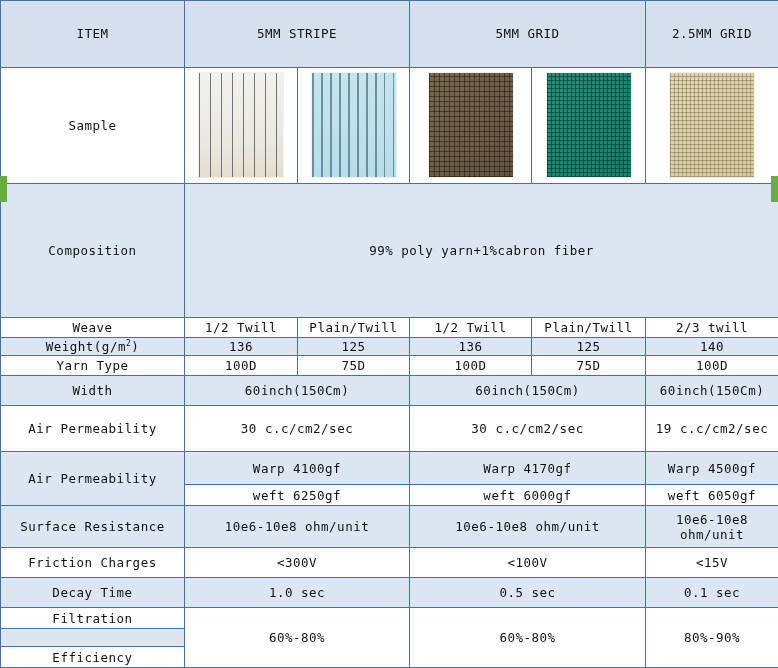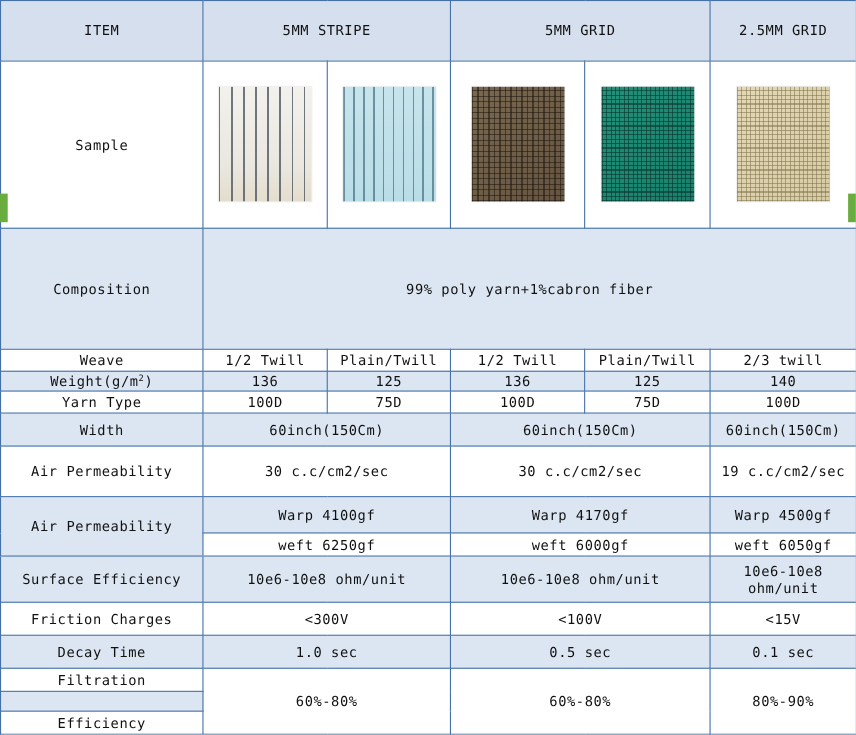--- a/index.html
+++ b/index.html
@@ -111,21 +111,21 @@
   </colgroup>
 
   <tbody>
       <tr>
     <td class="hdr">ITEM</td>
     <td class="hdr" colspan="2">5MM STRIPE</td>
     <td class="hdr" colspan="2">5MM GRID</td>
     <td class="hdr">2.5MM GRID</td>
   </tr>
 
-  <tr style="height:152px">
+  <tr style="height:116px">
     <td class="lbl">Sample</td>
     <td class="swatchcell">
       <div class="swatch">
         <div class="sw-inner sw-stripe-white"></div>
       </div>
     </td>
     <td class="swatchcell">
       <div class="swatch">
         <div class="sw-inner sw-stripe-blue"></div>
       </div>
@@ -140,21 +140,21 @@
         <div class="sw-inner sw-grid-teal"></div>
       </div>
     </td>
     <td class="swatchcell">
       <div class="swatch">
         <div class="sw-inner sw-grid-beige"></div>
       </div>
     </td>
   </tr>
 
-  <tr style="height:110px">
+  <tr style="height:134px">
     <td class="lbl tint">Composition</td>
     <td class="tint" colspan="5">99% poly yarn+1%cabron fiber</td>
   </tr>
 
   <tr style="height:20px">
     <td class="lbl">Weave</td>
     <td>1/2 Twill</td>
     <td>Plain/Twill</td>
     <td>1/2 Twill</td>
     <td>Plain/Twill</td>
@@ -200,21 +200,21 @@
     <td class="tint">Warp 4500gf</td>
   </tr>
 
   <tr style="height:21px">
     <td colspan="2">weft 6250gf</td>
     <td colspan="2">weft 6000gf</td>
     <td>weft 6050gf</td>
   </tr>
 
   <tr style="height:42px">
-    <td class="lbl tint">Surface Efficiency</td>
+    <td class="lbl tint">Surface Resistance</td>
     <td class="tint" colspan="2">10e6-10e8 ohm/unit</td>
     <td class="tint" colspan="2">10e6-10e8 ohm/unit</td>
     <td class="tint">10e6-10e8 ohm/unit</td>
   </tr>
 
   <tr style="height:30px">
     <td class="lbl">Friction Charges</td>
     <td colspan="2">&lt;300V</td>
     <td colspan="2">&lt;100V</td>
     <td>&lt;15V</td>

